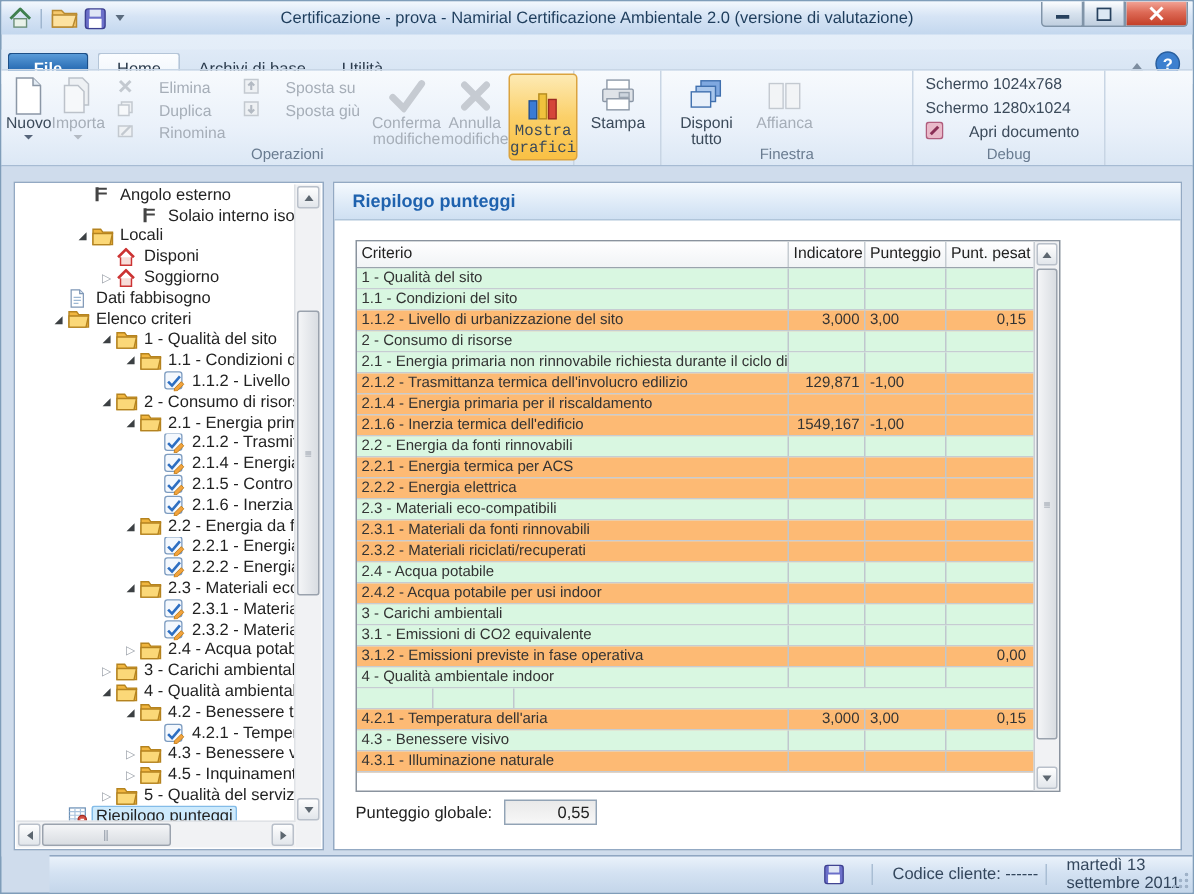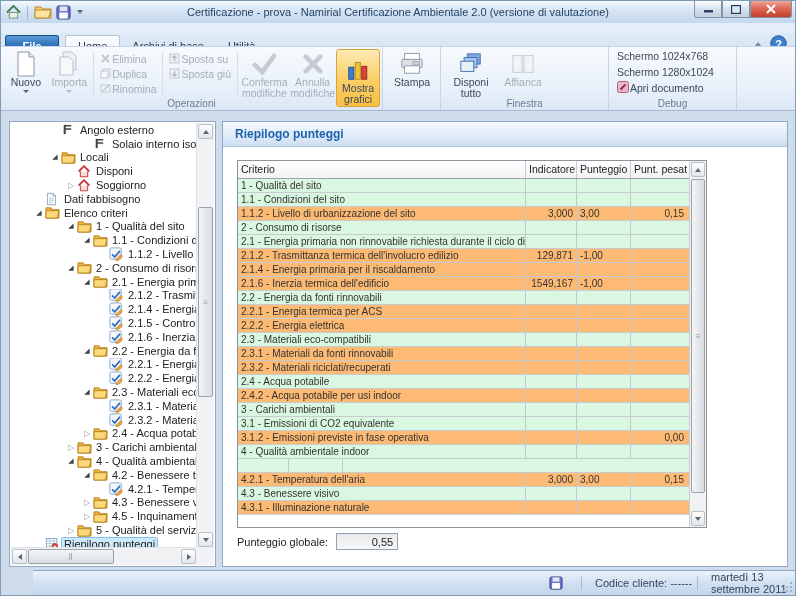--- a/index.html
+++ b/index.html
@@ -38,26 +38,26 @@
        background:linear-gradient(#f7fafd,#eaf1fa 60%,#dce8f5);border-bottom:1px solid #a6bbd3;
        border-top:1px solid #c8d6e6;box-sizing:border-box;}
   .rgroup{position:relative;height:100%;border-right:1px solid #c8d5e4;box-sizing:border-box;flex:none;}
   .rg-content{display:flex;align-items:flex-start;padding:2px 2px 0 3px;height:48px;}
   .rg-label{position:absolute;bottom:1px;left:0;right:0;text-align:center;font-size:10px;color:#697b90;}
   .bigbtn{width:48px;height:58px;display:flex;flex-direction:column;align-items:center;border-radius:3px;
        padding-top:2px;box-sizing:border-box;cursor:default;}
   .bigbtn .ricon{height:26px;display:flex;align-items:center;}
   .blabel{font-size:10.5px;line-height:11px;text-align:center;color:#3b4a5a;}
   .bigbtn.disabled .blabel{color:#a6aeb8;}
-  .bigbtn.hl{background:linear-gradient(#fdeab4,#fbd069 50%,#f9c044);border:1px solid #dba33e;padding-top:7px;}
+  .bigbtn.hl{background:linear-gradient(#fdeab4,#fbd069 50%,#f9c044);border:1px solid #dba33e;padding-top:7px;font-family:Liberation Mono, monospace;}
   .caret{width:0;height:0;border-left:3px solid transparent;border-right:3px solid transparent;
        border-top:3.5px solid #56657a;margin-top:2px;}
   .caret.dis{border-top-color:#b3bac3;}
   .smallcol{display:flex;flex-direction:column;gap:1px;padding-top:3px;}
-  .smallbtn{display:flex;align-items:center;gap:1px;height:14px;padding:0 4px;font-size:10.5px;
+  .smallbtn{display:flex;align-items:center;gap:17px;height:14px;padding:0 4px;font-size:10.5px;
        color:#3b4a5a;cursor:default;white-space:nowrap;}
   .smallbtn.disabled{color:#a6aeb8;}
   .vsep{width:1px;background:#d4dfeb;height:44px;margin:3px 2px 0;}
   
   .workspace{position:absolute;top:110px;left:0;right:0;bottom:24px;background:#cfdcec;}
   .tree-panel{position:absolute;left:8px;top:10px;width:207px;bottom:4px;background:#fff;
        border:1px solid #93a9c3;box-sizing:border-box;}
   .tree{position:absolute;top:1px;left:1px;right:18px;bottom:18px;overflow:hidden;}
   .titem{height:13.8px;display:flex;align-items:center;white-space:nowrap;overflow:hidden;cursor:default;}
   .exp{width:12px;flex:none;font-family:"DejaVu Sans",sans-serif;font-size:7px;display:inline-flex;

